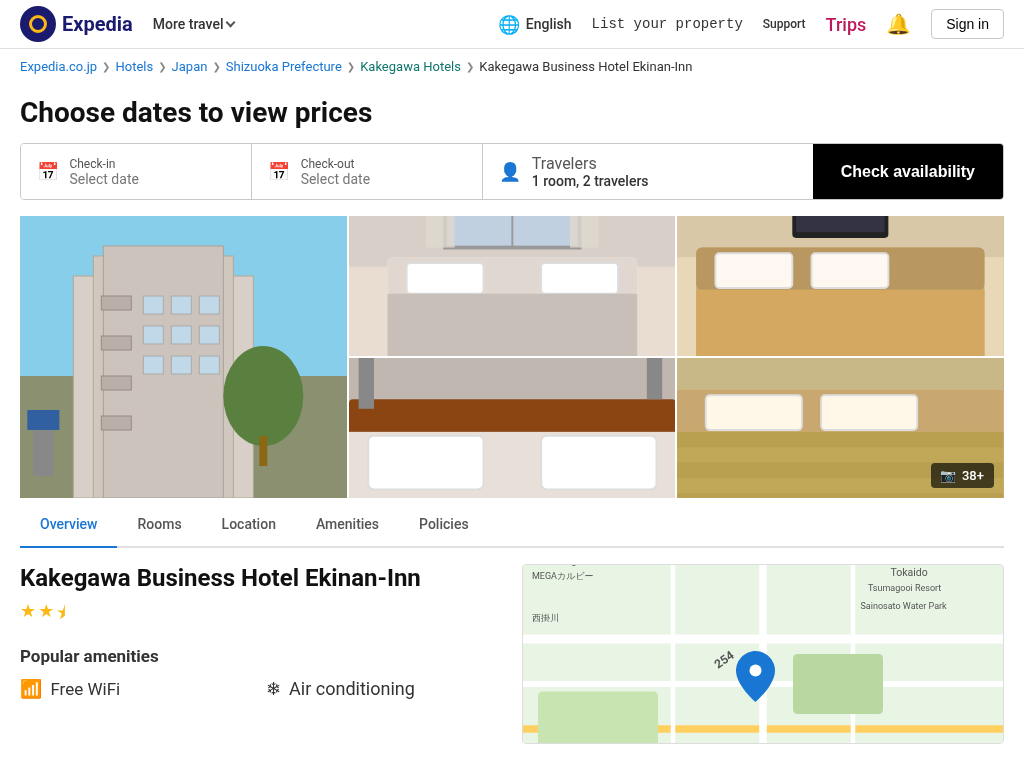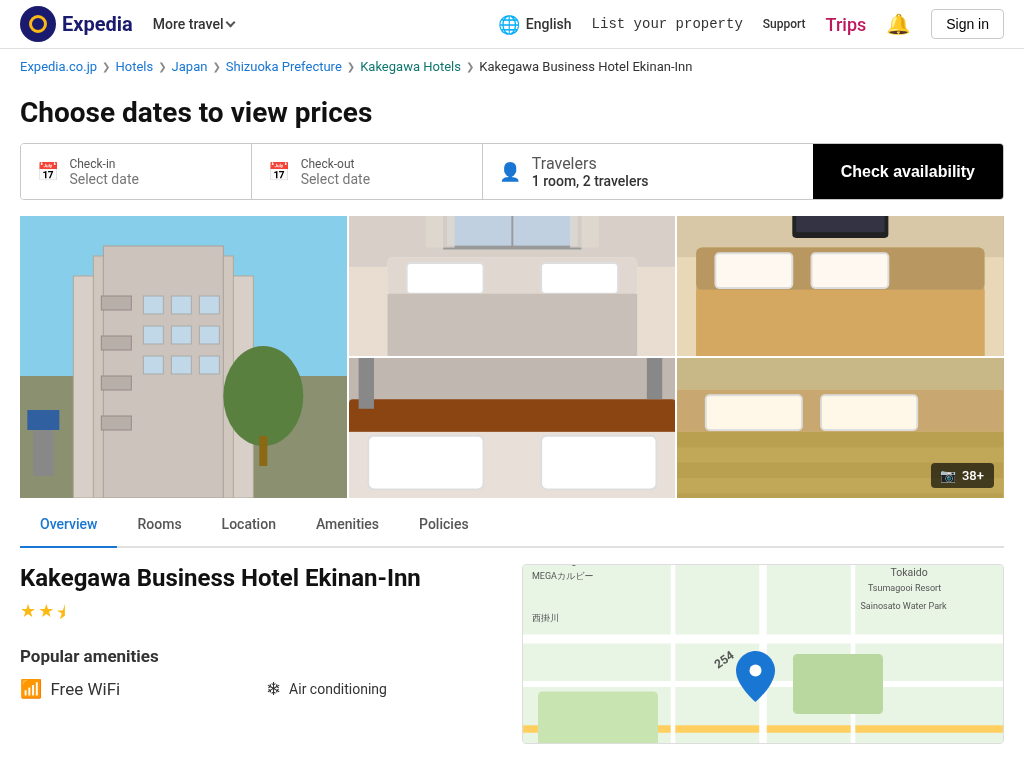--- a/index.html
+++ b/index.html
@@ -215,21 +215,21 @@
         <span style="color:#fdb913;font-size:18px;">⯨</span>
       </div>
       <h3 style="font-size:17px;font-weight:bold;margin-bottom:12px;">Popular amenities</h3>
       <div style="display:grid;grid-template-columns:1fr 1fr;gap:10px;">
         <div style="display:flex;align-items:center;gap:8px;">
           <span style="font-size:18px;">📶</span>
           <span style="font-size:17px;">Free WiFi</span>
         </div>
         <div style="display:flex;align-items:center;gap:8px;">
           <span style="font-size:18px;">❄</span>
-          <span style="font-size:14px;">Air conditioning</span>
+          <span style="font-size:18px;">Air conditioning</span>
         </div>
       </div>
     </div>
 
     <div style="width:100%;height:180px;border-radius:4px;overflow:hidden;position:relative;border:1px solid #ddd;">
       <svg width="100%" height="100%" viewBox="0 0 320 180" xmlns="http://www.w3.org/2000/svg" preserveAspectRatio="xMidYMid slice">
 
         <rect width="320" height="180" fill="#e8f4e4"></rect>
 
         <line x1="0" y1="80" x2="320" y2="80" stroke="#fff" stroke-width="6"></line>

